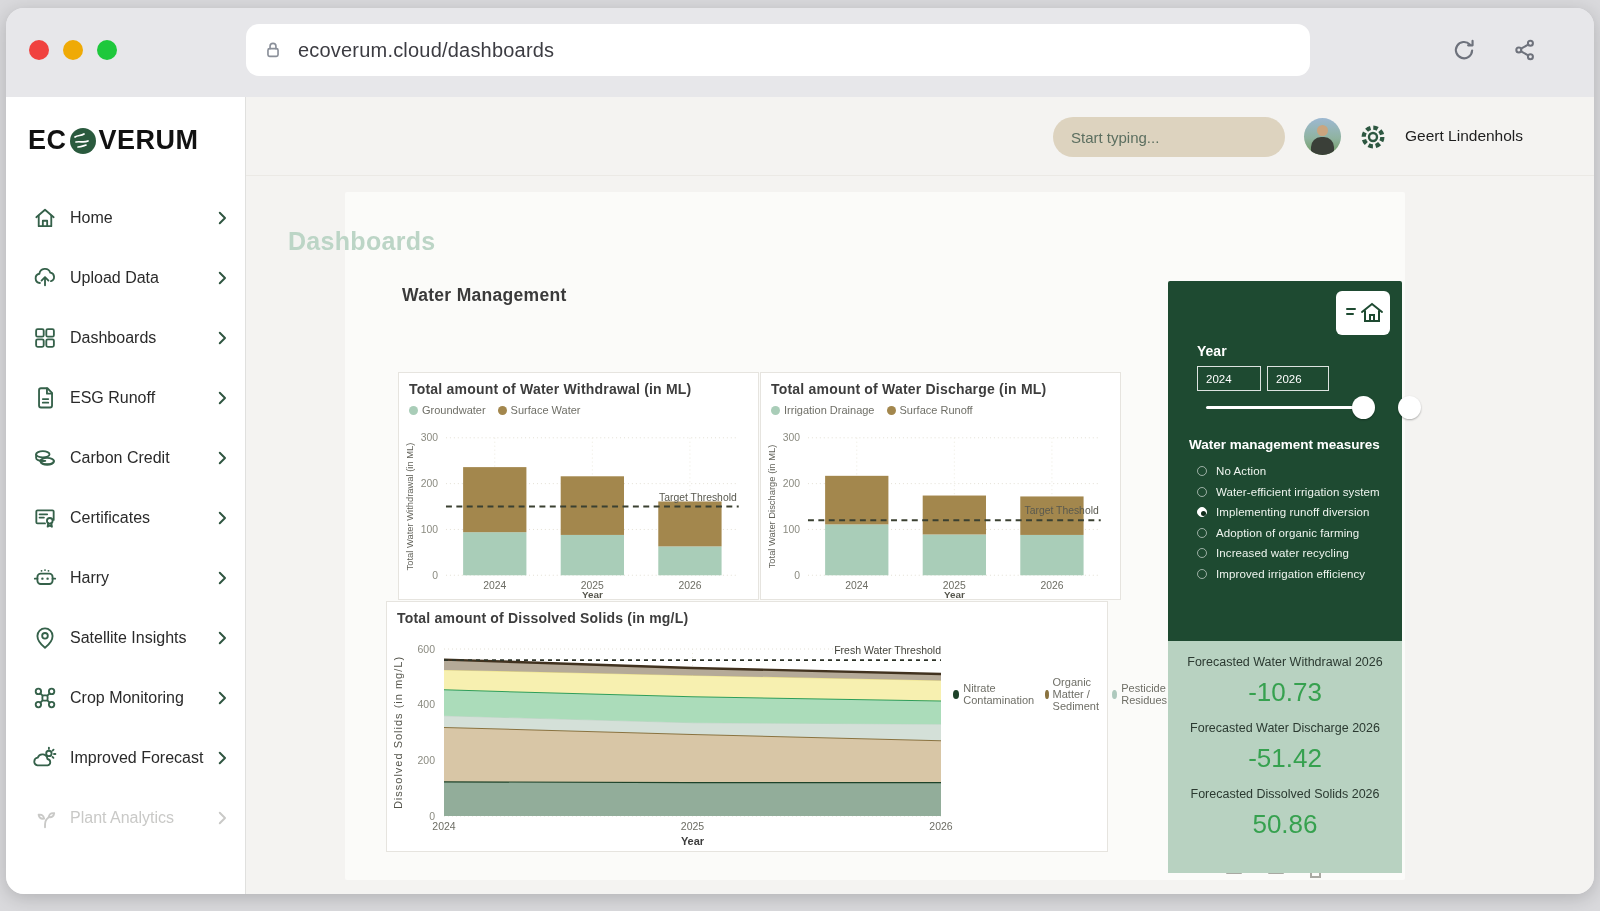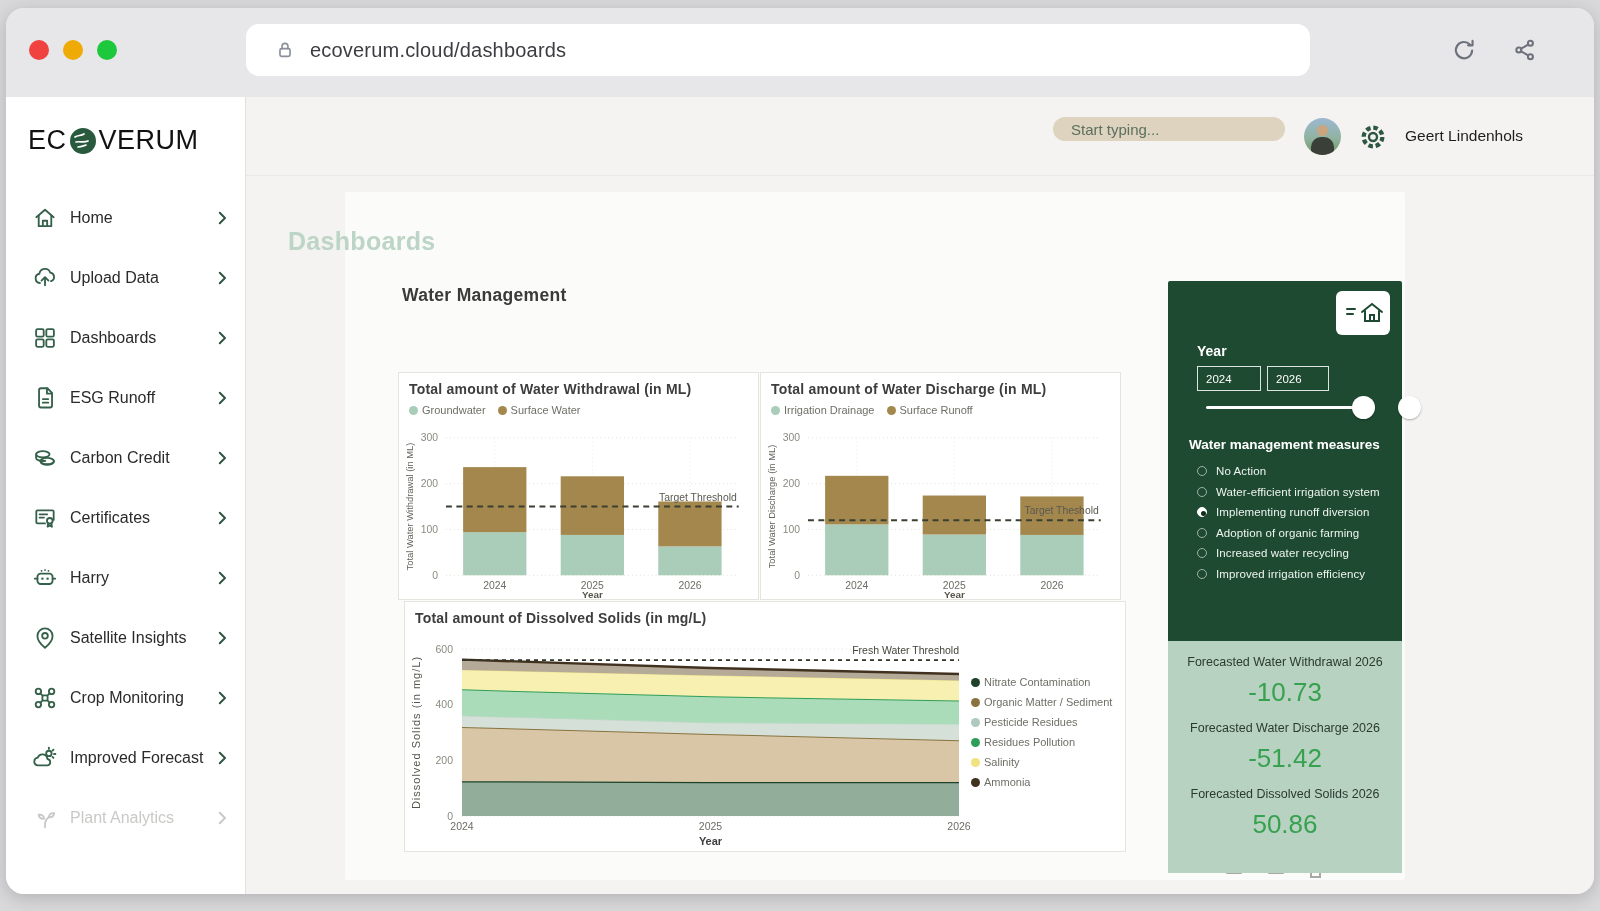--- a/index.html
+++ b/index.html
@@ -5,68 +5,68 @@
   html,body{margin:0;padding:0;width:1600px;height:911px;overflow:hidden;
     font-family:"Liberation Sans", sans-serif; background:#d9d9dc;}
   *{box-sizing:border-box;}
   .window{position:absolute;left:6px;top:8px;width:1588px;height:886px;border-radius:18px;
     background:#e9e9ec;overflow:hidden;box-shadow:0 4px 18px rgba(0,0,0,.18);}
   
   .chrome{position:absolute;top:0;left:0;right:0;height:89px;background:#e7e7ea;}
   .tl{position:absolute;top:32px;width:20px;height:20px;border-radius:50%;}
   .tl.red{left:23px;background:#f0423f;} .tl.yellow{left:57px;background:#efaa06;} .tl.green{left:91px;background:#1ec83c;}
   .urlbar{position:absolute;left:240px;top:16px;width:1064px;height:52px;background:#fff;border-radius:13px;
-    display:flex;align-items:center;padding-left:28px;}
+    display:flex;align-items:center;padding-left:16px;}
   .lock{width:22px;height:22px;color:#8a8f99;margin-right:14px;flex:0 0 auto;}
   .url-text{font-size:20px;color:#3c3c42;letter-spacing:.2px;}
   .chrome-btn{position:absolute;top:29px;width:26px;height:26px;color:#6e727c;}
   .chrome-btn.refresh{left:1445px;} .chrome-btn.share{left:1506px;}
   
   .app{position:absolute;top:89px;left:0;right:0;bottom:0;display:flex;}
   .sidebar{position:relative;width:240px;background:#ffffff;border-right:1px solid #e0e0de;flex:0 0 auto;}
-  .logo{position:absolute;left:22px;top:28px;display:flex;align-items:center;font-weight:400;font-size:27px;
+  .logo{position:absolute;left:22px;top:28px;display:flex;align-items:center;font-weight:700;font-size:27px;
     letter-spacing:.5px;color:#111;}
   .logo svg{margin:0 1px;}
   .nav{position:absolute;left:0;top:96px;right:0;}
   .nav-item{display:flex;align-items:center;height:50px;margin:0 14px 10px 26px;cursor:pointer;}
   .nav-icon{width:26px;height:26px;color:#35614a;flex:0 0 auto;}
   .nav-icon svg{width:26px;height:26px;}
   .nav-label{margin-left:12px;font-size:16px;color:#2a2a2a;flex:1;}
   .nav-chevron{width:18px;height:18px;color:#2f5540;}
   .nav-item.disabled .nav-icon,.nav-item.disabled .nav-chevron{color:#c9c9c7;}
   .nav-item.disabled .nav-label{color:#c9c9c7;}
   .main{position:relative;flex:1;background:#f4f3f1;}
   
   .topbar{position:absolute;top:0;left:0;right:0;height:79px;border-bottom:1px solid #ebe9e5;background:#f4f3f1;z-index:5;}
-  .search-pill{position:absolute;left:807px;top:20px;width:232px;height:24px;background:#ddd3bf;border-radius:20px;
+  .search-pill{position:absolute;left:807px;top:20px;width:232px;height:40px;background:#ddd3bf;border-radius:20px;
     display:flex;align-items:center;padding:0 14px 0 16px;}
   .search-pill input{border:none;background:transparent;outline:none;flex:1;font-size:15px;color:#41584a;
     font-family:"Liberation Sans",sans-serif;}
   .search-pill input::placeholder{color:#5c6f60;opacity:1;}
   .search-ic{width:20px;height:20px;color:#243c2e;}
   .avatar{position:absolute;left:1058px;top:21px;width:37px;height:37px;border-radius:50%;overflow:hidden;
     background:linear-gradient(180deg,#9db8d2 0%,#8fb3a0 55%,#6f9a5f 100%);}
   .avatar::before{content:"";position:absolute;left:13px;top:7px;width:11px;height:11px;border-radius:50%;background:#caa57f;}
   .avatar::after{content:"";position:absolute;left:7px;top:19px;width:23px;height:18px;border-radius:10px 10px 0 0;background:#3a3f38;}
   .gear-btn{position:absolute;left:1111px;top:24px;width:32px;height:32px;color:#2d5741;}
   .user-name{position:absolute;left:1159px;top:30px;font-size:15.5px;color:#1e1e1e;}
   
   .canvas{position:absolute;left:99px;top:95px;width:1060px;height:688px;background:#fbfbf9;border-radius:2px;}
   .page-title{position:absolute;left:42px;top:130px;font-size:25px;font-weight:700;color:#bcd5c6;letter-spacing:.3px;z-index:2;}
   .section-title{position:absolute;left:156px;top:188px;font-size:17.5px;font-weight:600;color:#3a3a3a;letter-spacing:.3px;z-index:2;}
   .card{position:absolute;background:#fff;border:1px solid #e6e4df;z-index:2;}
   .card1{left:152px;top:275px;width:361px;height:228px;}
   .card2{left:514px;top:275px;width:361px;height:228px;}
-  .card3{left:158px;top:504px;width:722px;height:251px;}
+  .card3{left:140px;top:504px;width:722px;height:251px;}
   .chart-title{position:absolute;left:10px;top:8px;font-size:14px;font-weight:600;color:#3d3d3d;letter-spacing:.2px;}
   .legend{position:absolute;left:10px;top:31px;display:flex;gap:12px;}
   .lg-item{display:flex;align-items:center;gap:4px;}
   .lg-dot{width:9px;height:9px;border-radius:50%;display:inline-block;}
   .lg-txt{font-size:11px;color:#6f6f67;}
-  .legend-v{position:absolute;left:566px;top:74px;display:flex;flex-direction:column;gap:8px;}
+  .legend-v{position:absolute;left:566px;top:74px;display:flex;flex-direction:row;gap:8px;}
   .chart-body{position:absolute;left:2px;top:46px;right:2px;bottom:0;}
   .chart-body3{position:absolute;left:0;top:26px;width:722px;height:224px;}
   svg text{font-family:"Liberation Sans",sans-serif;}
   
   .footer-marks{position:absolute;left:980px;top:768px;width:140px;height:14px;z-index:3;display:flex;align-items:center;gap:26px;}
   .fm-dash{width:16px;height:3px;background:#a9a9a3;border-radius:1px;}
   .fm-box{width:11px;height:11px;border:2px solid #a9a9a3;}
   
   .panel{position:absolute;left:922px;top:184px;width:234px;height:592px;background:#1e4a31;z-index:4;border-radius:2px;}
   .panel-home{position:absolute;right:12px;top:10px;width:54px;height:44px;background:#fff;border-radius:6px;

